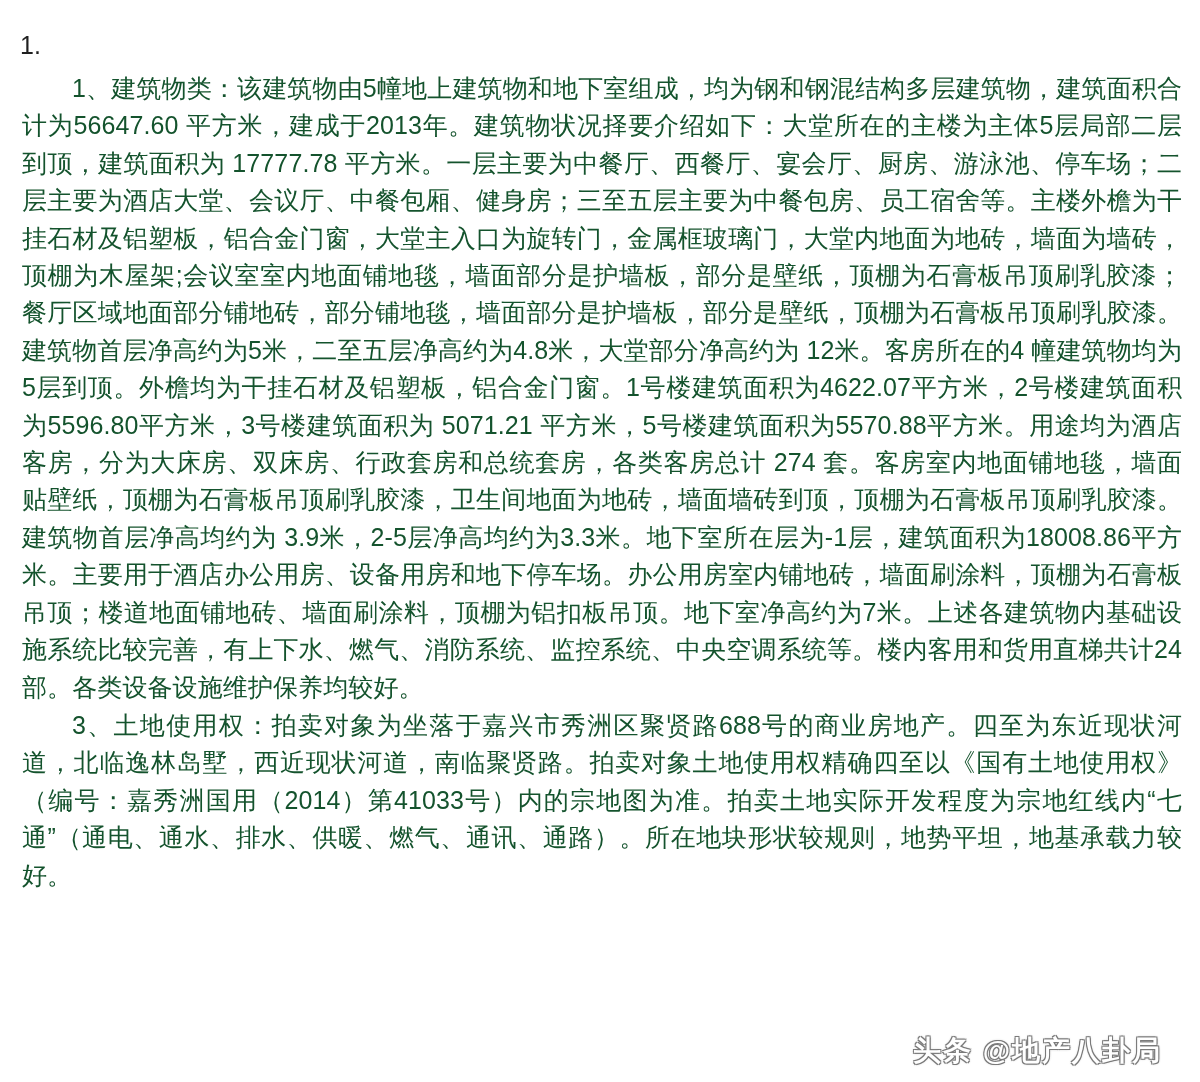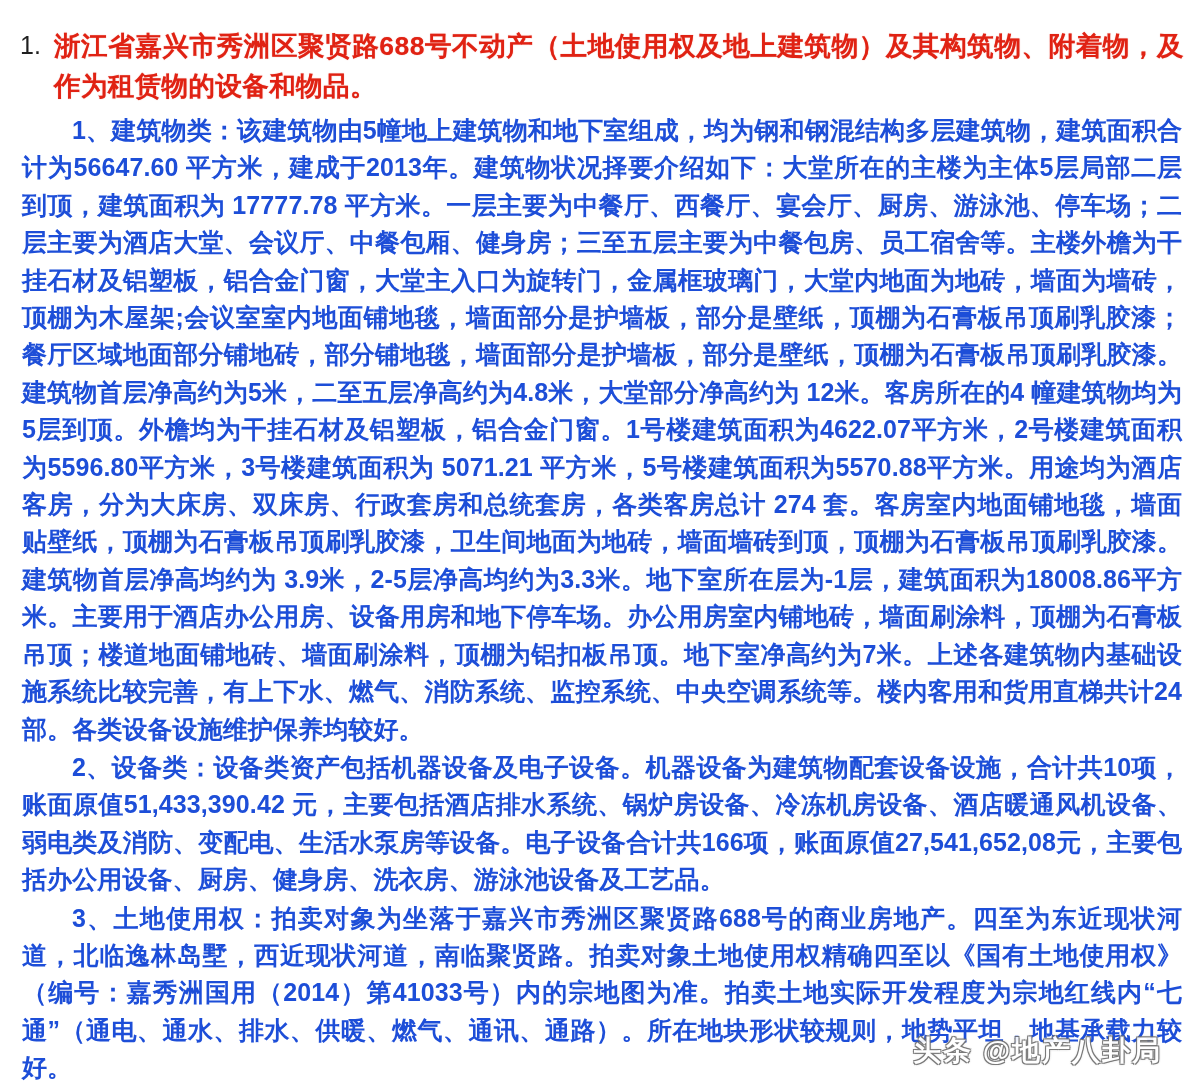--- a/index.html
+++ b/index.html
@@ -53,27 +53,27 @@
   }
 
   
   .body-block {
     margin-top: 6px;
     padding: 0 4px 0 8px;
   }
   .para {
     font-size: 25px;
     line-height: 37.4px;
-    color: #1d4ed8;
+    color: #14532d;
     text-align: justify;
     text-justify: inter-ideograph;
     text-indent: 2em;
     letter-spacing: 0.1px;
     margin: 0 0 0 0;
-    font-weight: 700;
+    font-weight: 400;
   }
   .para + .para {
     margin-top: 1px;
   }
 
   
   .watermark {
     position: absolute;
     right: 38px;
     bottom: 14px;
@@ -93,24 +93,22 @@
     user-select: none;
   }
 </style>
 </head>
 <body>
 
 <div class="page">
 
   <div class="title-row">
     <span class="title-number">1.</span>
-    <span class="title-text">浙江省嘉兴市秀洲区聚贤路688号不动产（土地使用权及地上建筑物）及其构筑物、附着物，及作为租赁物的设备和物品。</span>
   </div>
 
   <div class="body-block">
     <p class="para">1、建筑物类：该建筑物由5幢地上建筑物和地下室组成，均为钢和钢混结构多层建筑物，建筑面积合计为56647.60 平方米，建成于2013年。建筑物状况择要介绍如下：大堂所在的主楼为主体5层局部二层到顶，建筑面积为 17777.78 平方米。一层主要为中餐厅、西餐厅、宴会厅、厨房、游泳池、停车场；二层主要为酒店大堂、会议厅、中餐包厢、健身房；三至五层主要为中餐包房、员工宿舍等。主楼外檐为干挂石材及铝塑板，铝合金门窗，大堂主入口为旋转门，金属框玻璃门，大堂内地面为地砖，墙面为墙砖，顶棚为木屋架;会议室室内地面铺地毯，墙面部分是护墙板，部分是壁纸，顶棚为石膏板吊顶刷乳胶漆；餐厅区域地面部分铺地砖，部分铺地毯，墙面部分是护墙板，部分是壁纸，顶棚为石膏板吊顶刷乳胶漆。建筑物首层净高约为5米，二至五层净高约为4.8米，大堂部分净高约为 12米。客房所在的4 幢建筑物均为5层到顶。外檐均为干挂石材及铝塑板，铝合金门窗。1号楼建筑面积为4622.07平方米，2号楼建筑面积为5596.80平方米，3号楼建筑面积为 5071.21 平方米，5号楼建筑面积为5570.88平方米。用途均为酒店客房，分为大床房、双床房、行政套房和总统套房，各类客房总计 274 套。客房室内地面铺地毯，墙面贴壁纸，顶棚为石膏板吊顶刷乳胶漆，卫生间地面为地砖，墙面墙砖到顶，顶棚为石膏板吊顶刷乳胶漆。建筑物首层净高均约为 3.9米，2-5层净高均约为3.3米。地下室所在层为-1层，建筑面积为18008.86平方米。主要用于酒店办公用房、设备用房和地下停车场。办公用房室内铺地砖，墙面刷涂料，顶棚为石膏板吊顶；楼道地面铺地砖、墙面刷涂料，顶棚为铝扣板吊顶。地下室净高约为7米。上述各建筑物内基础设施系统比较完善，有上下水、燃气、消防系统、监控系统、中央空调系统等。楼内客用和货用直梯共计24部。各类设备设施维护保养均较好。</p>
-    <p class="para">2、设备类：设备类资产包括机器设备及电子设备。机器设备为建筑物配套设备设施，合计共10项，账面原值51,433,390.42 元，主要包括酒店排水系统、锅炉房设备、冷冻机房设备、酒店暖通风机设备、弱电类及消防、变配电、生活水泵房等设备。电子设备合计共166项，账面原值27,541,652,08元，主要包括办公用设备、厨房、健身房、洗衣房、游泳池设备及工艺品。</p>
     <p class="para">3、土地使用权：拍卖对象为坐落于嘉兴市秀洲区聚贤路688号的商业房地产。四至为东近现状河道，北临逸林岛墅，西近现状河道，南临聚贤路。拍卖对象土地使用权精确四至以《国有土地使用权》（编号：嘉秀洲国用（2014）第41033号）内的宗地图为准。拍卖土地实际开发程度为宗地红线内“七通”（通电、通水、排水、供暖、燃气、通讯、通路）。所在地块形状较规则，地势平坦，地基承载力较好。</p>
   </div>
 
   <div class="watermark">头条 @地产八卦局</div>
 
 </div>
 
 </body></html>

